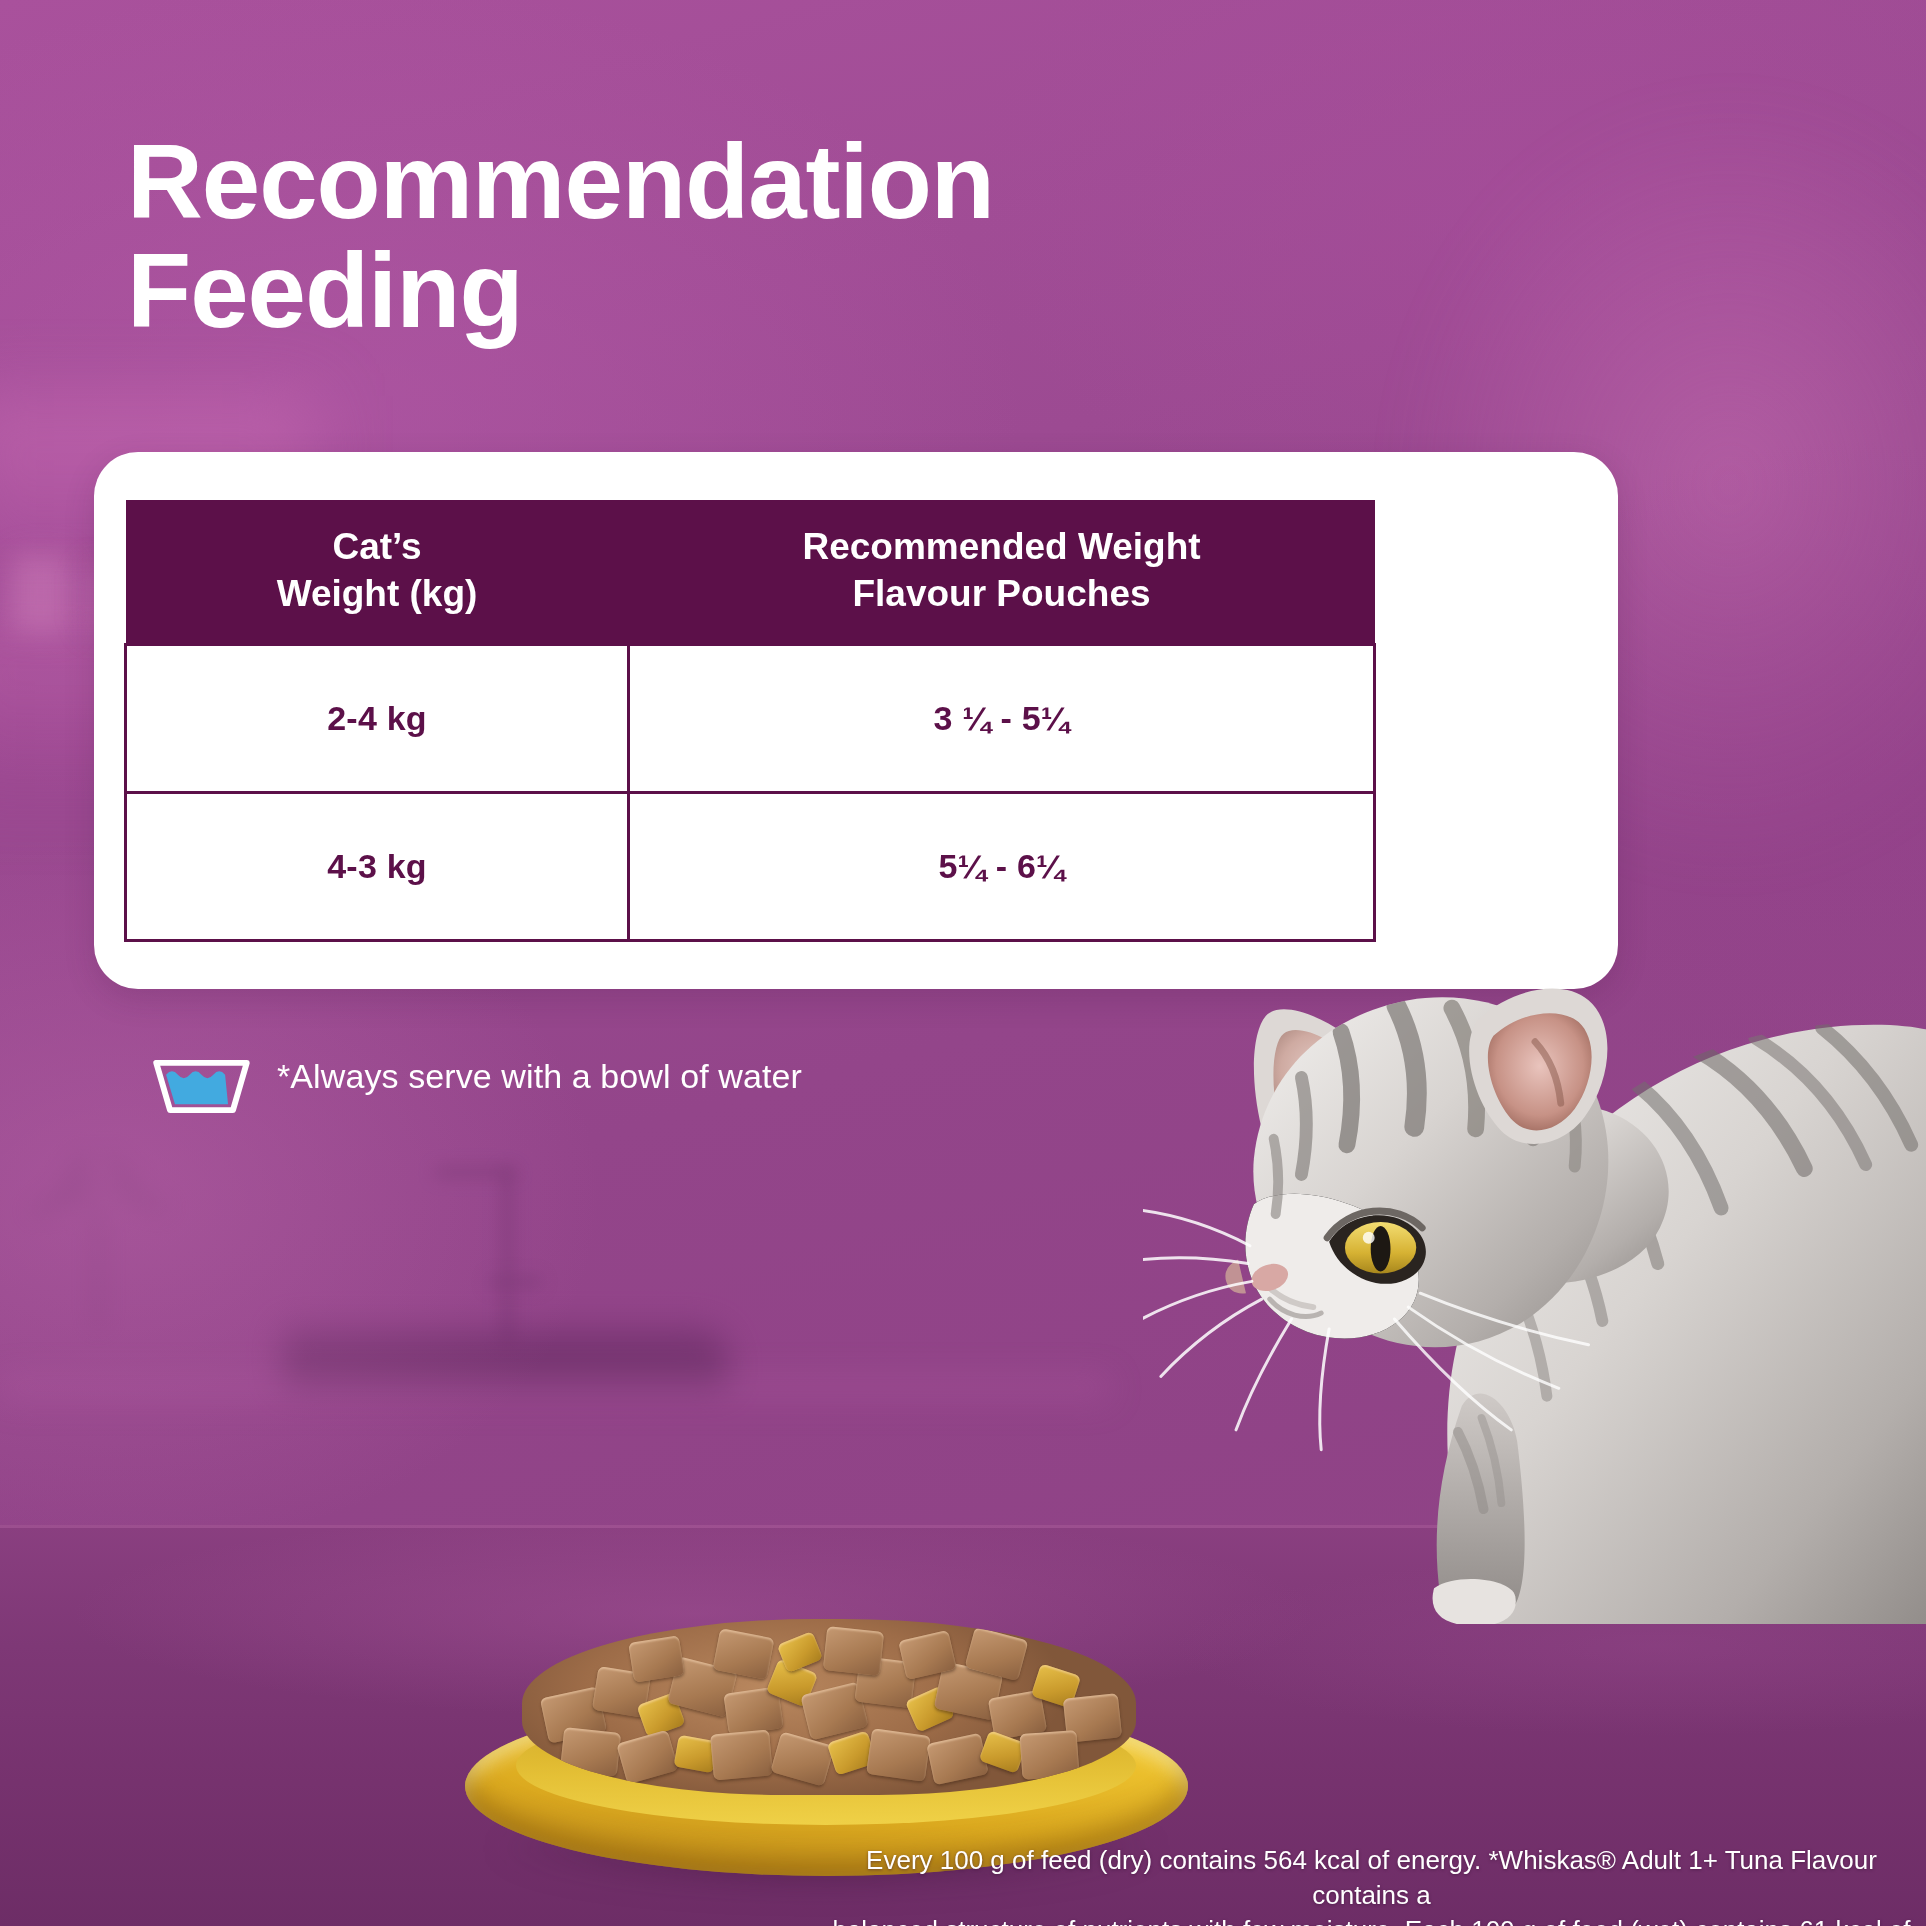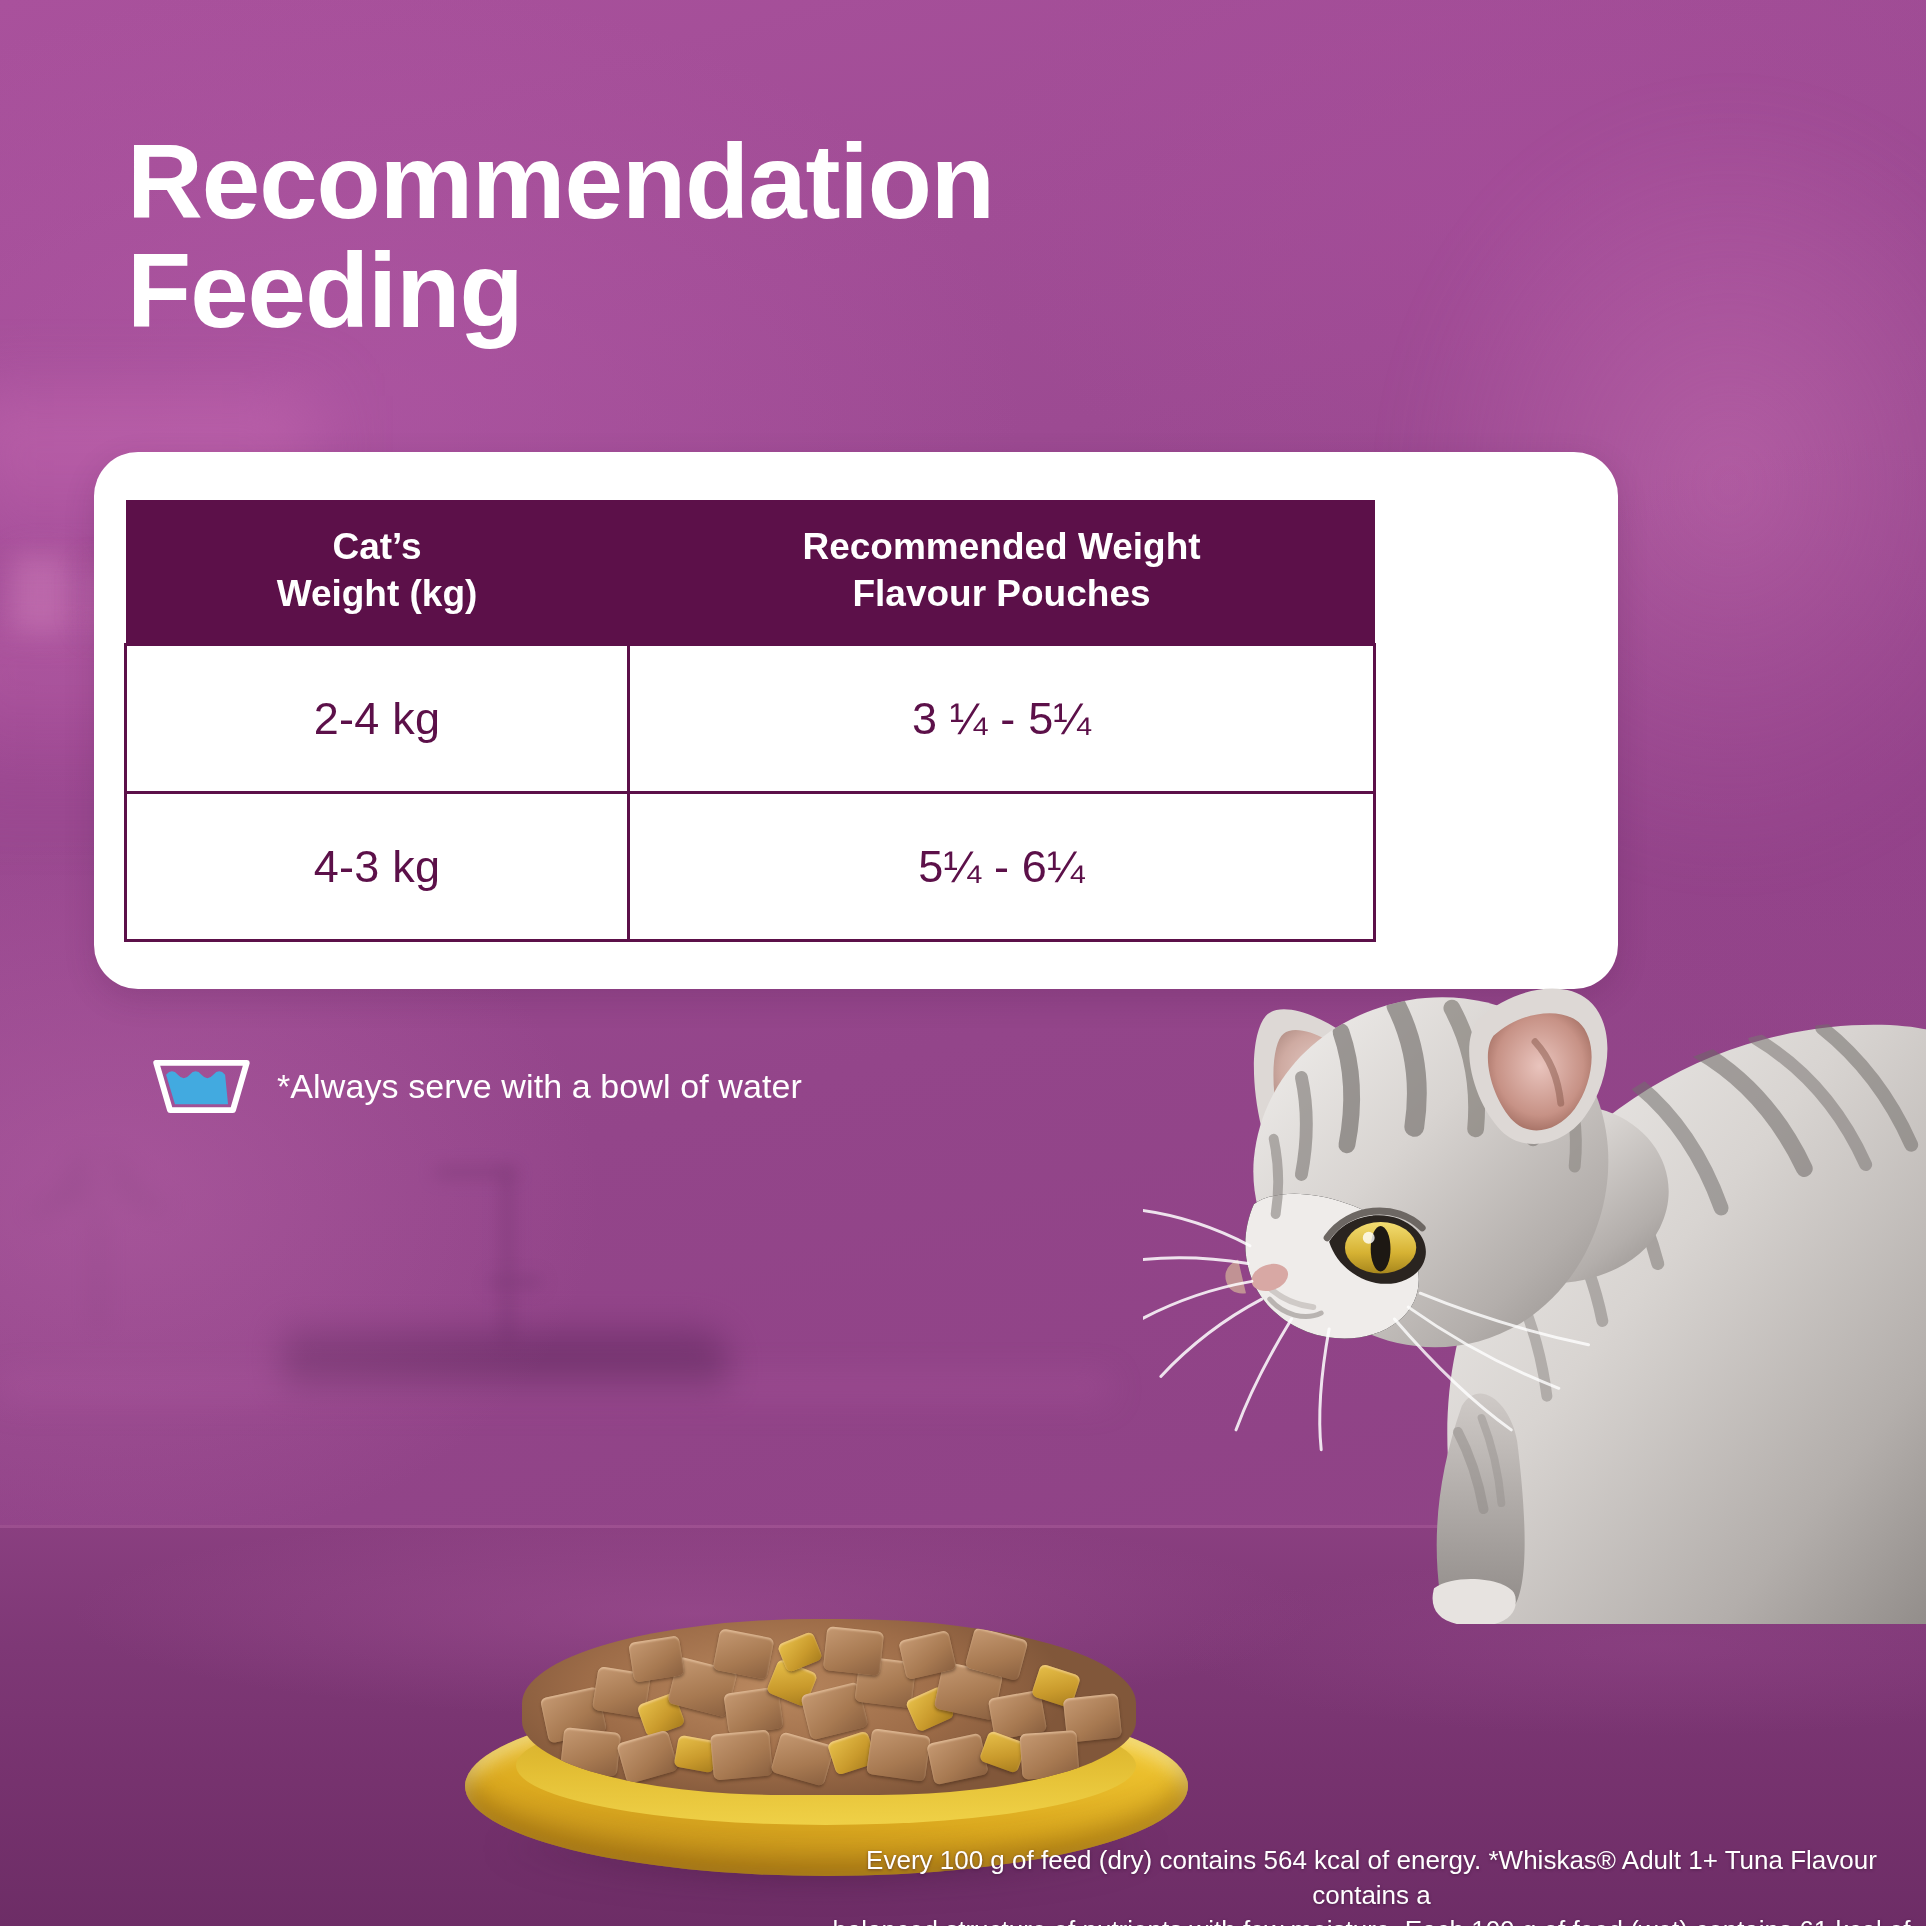--- a/index.html
+++ b/index.html
@@ -146,31 +146,31 @@
     text-align:center;
     vertical-align:middle;
     border:0;
   }
   .thead-row th .sub { display:block; }
 
   .tbody-row td {
     height:92px;
     border:3px solid #5c1049;
     color:#5c1049;
-    font-size:45px; font-weight:400;
+    font-size:34px; font-weight:700;
     text-align:center;
     vertical-align:middle;
     background:#ffffff;
     letter-spacing:0.2px;
   }
 
   
   .waternote {
     position:absolute; left:150px; top:1057px;
-    display:flex; align-items:center; gap:24px;
+    display:flex; gap:24px;
   }
   .bowl-icon { width:103px; height:59px; display:block; }
   .waternote-label {
     color:#ffffff;
     font-size:34px; font-weight:500; letter-spacing:0.1px;
     white-space:nowrap;
   }
 
   
   .bowl-wrap {

